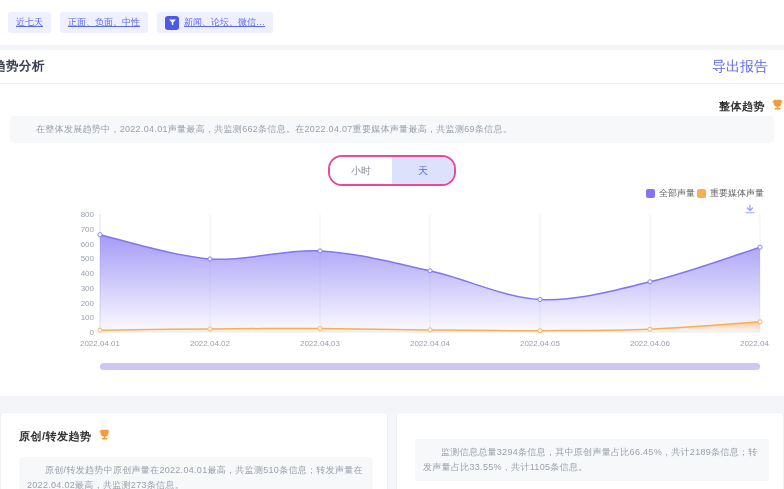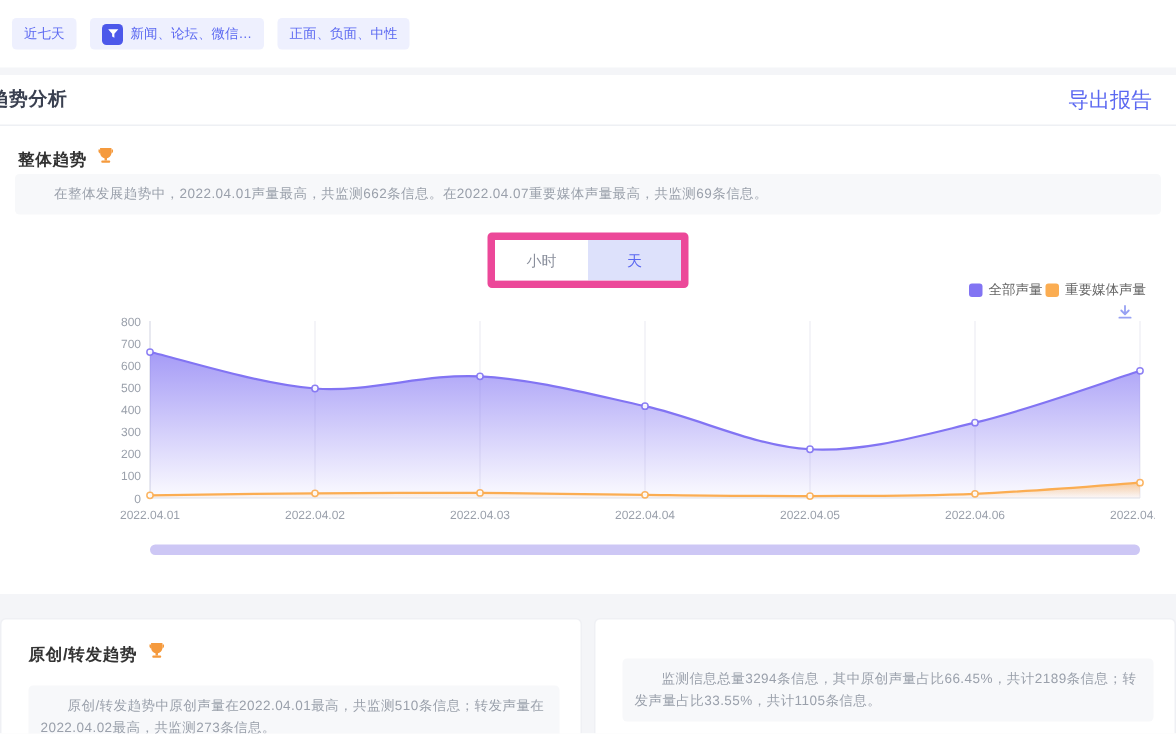--- a/index.html
+++ b/index.html
@@ -5,42 +5,42 @@
   * { margin:0; padding:0; box-sizing:border-box; }
   html,body { width:784px; height:489px; overflow:hidden; background:#fff;
     font-family:"Liberation Sans","DejaVu Sans",sans-serif; }
   .page { position:relative; width:784px; height:489px; background:#fff; }
 
   
   .filter-bar { position:absolute; top:0; left:0; right:0; height:45px;
     display:flex; align-items:center; gap:9px; padding-left:8px; background:#fff; }
   .chip { display:inline-flex; align-items:center; gap:5px; height:21px;
     padding:0 8px; background:var(--accent-soft,#eef0fe); border-radius:3px;
-    font-size:9px; color:var(--accent,#5b68f1); cursor:pointer; }
+    font-size:9px; color:var(--accent,#5b68f1); cursor:pointer;text-decoration:underline; }
   .chip-badge { width:14px; height:14px; border-radius:3px; background:var(--badge,#4c58ea);
     display:inline-flex; align-items:center; justify-content:center; }
 
   .divider-band { position:absolute; top:45px; left:0; right:0; height:5px; background:var(--panel,#f4f5f8); }
 
   
   .main { position:absolute; top:50px; left:0; right:0; height:346px; background:#fff; }
   .panel-header { height:34px; display:flex; align-items:center; justify-content:space-between;
     border-bottom:1px solid #eef0f4; padding-right:16px; }
   .panel-title { font-size:12.5px; font-weight:600; color:#3a4050; margin-left:-7px; letter-spacing:.5px; }
   .export-link { font-size:14px; color:var(--accent,#5b68f1); text-decoration:none; cursor:pointer; }
 
-  .module-title-row { display:flex; align-items:center; gap:6px; margin:13px 0 0 12px; }
+  .module-title-row { display:flex; align-items:center; gap:6px; margin:13px 0 0 12px;justify-content:flex-end; }
   .module-title { font-size:11px; font-weight:600; color:#333; letter-spacing:.5px; }
 
   .summary-box { margin:1px 10px 0 10px; background:#f7f8fa; border-radius:3px;
     padding:7px 8px; font-size:9px; color:var(--muted,#9aa0ab); text-indent:2em;
     letter-spacing:.3px; white-space:nowrap; overflow:hidden; }
 
   .toggle-row { margin-top:12px; display:flex; justify-content:center; }
-  .toggle-group { display:inline-flex; border:5px solid #ec4899; border-radius:3px; overflow:hidden; }
+  .toggle-group { display:inline-flex; border:2px solid #ec4899; border-radius:14px; overflow:hidden; }
   .toggle-btn { width:62px; height:27px; border:none; background:#fff; color:#8a8f9c;
     font-size:10px; cursor:pointer; font-family:inherit; }
   .toggle-btn.selected { background:var(--selected-bg,#dde1fb); color:var(--accent,#5b68f1); }
 
   .legend-row { position:absolute; top:137px; right:20px; display:flex; gap:2px;
     align-items:center; font-size:9px; color:#666; }
   .legend-item { display:inline-flex; align-items:center; gap:4px; cursor:pointer; }
   .legend-swatch { width:9px; height:9px; border-radius:2px; display:inline-block; }
 
   .chart-dl { position:absolute; top:151px; right:28px; z-index:2; cursor:pointer; }
@@ -63,29 +63,29 @@
 </head>
 <body>
 
 <div class="page">
 
   <div class="filter-bar">
     <div class="chip">
       <span>近七天</span>
     </div>
     <div class="chip">
+      <span>正面、负面、中性</span>
+    </div>
+    <div class="chip">
       <span class="chip-badge">
         <svg viewBox="0 0 24 24" width="9" height="9" fill="#fff">
             <path d="M3 4h18l-7 8v7l-4-2v-5z"></path>
           </svg>
       </span>
       <span>新闻、论坛、微信…</span>
-    </div>
-    <div class="chip">
-      <span>正面、负面、中性</span>
     </div>
   </div>
 
   <div class="divider-band"></div>
 
   <div class="main">
     <div class="panel-header">
       <div class="panel-title">趋势分析</div>
       <a class="export-link">导出报告</a>
     </div>

